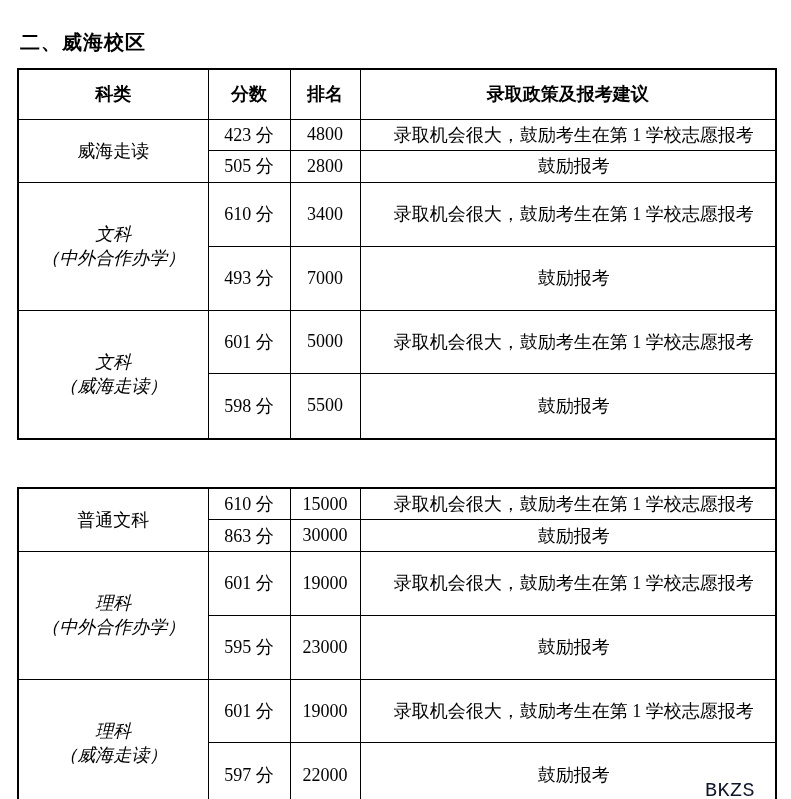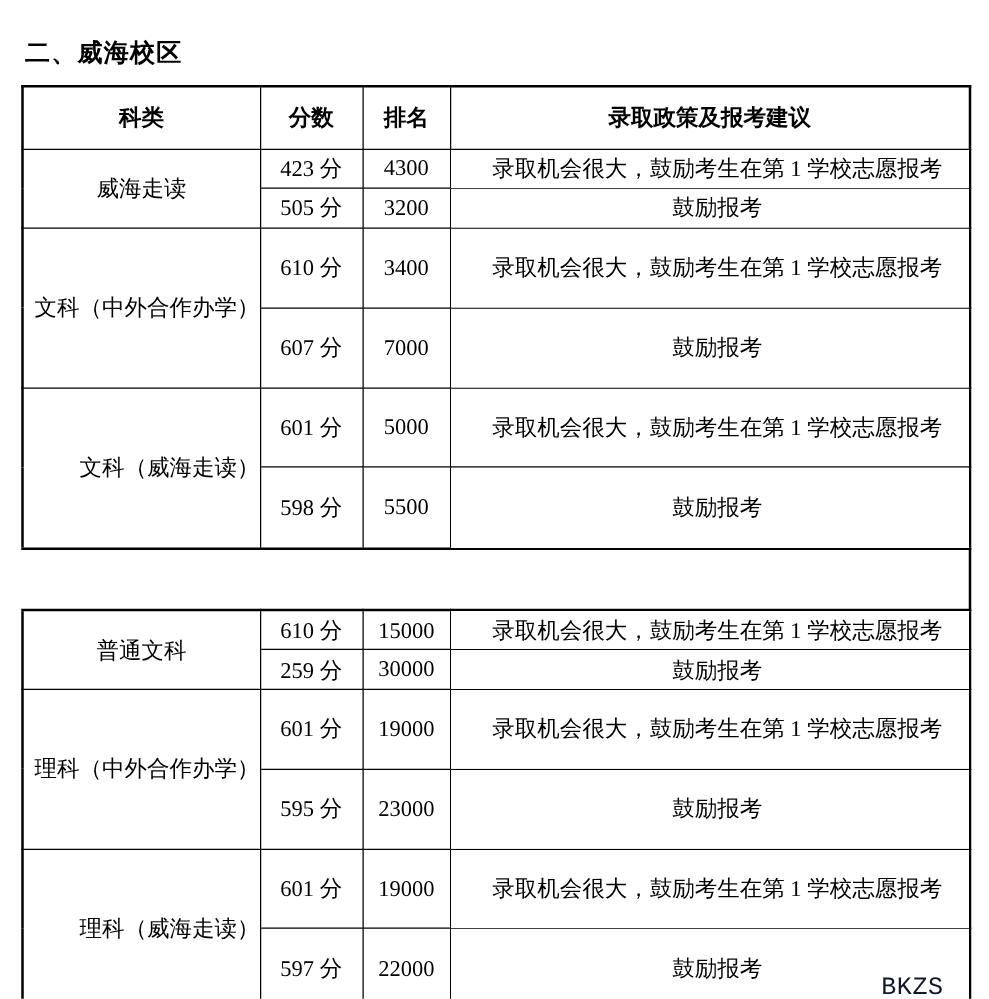--- a/index.html
+++ b/index.html
@@ -35,24 +35,25 @@
     background: #fff;
     overflow: hidden;
   }
   .score-table tr.head-row { height: 50px; }
   .score-table th {
     font-weight: bold;
   }
   .cat-cell { text-align: center; }
   .cat-two {
     display: flex;
-    flex-direction: row;
-    justify-content: flex-end;
+    flex-direction: column;
+    justify-content: center;
     align-items: center;
     height: 100px;
+    font-style: italic;
   }
   .advice-cell {
     text-align: left;
     padding-left: 16px;
     padding-right: 4px;
     position: relative;
   }
   tr.gap-row { height: 49px; }
   tr.gap-row td {
     border-top: 2px solid #000;
@@ -89,42 +90,42 @@
         <th>分数</th>
         <th>排名</th>
         <th>录取政策及报考建议</th>
       </tr>
 
       <tr>
         <td rowspan="2" class="cat-cell">
           <span>威海走读</span>
         </td>
         <td>423 分</td>
-        <td>4300</td>
+        <td>4800</td>
         <td class="advice-cell">录取机会很大，鼓励考生在第 1 学校志愿报考</td>
       </tr>
       <tr>
         <td>505 分</td>
-        <td>3200</td>
+        <td>2800</td>
         <td class="advice-cell">鼓励报考</td>
       </tr>
 
       <tr>
         <td rowspan="2" class="cat-cell">
           <div class="cat-two">
             <span>文科</span>
             <span>（中外合作办学）</span>
           </div>
         </td>
         <td>610 分</td>
         <td>3400</td>
         <td class="advice-cell">录取机会很大，鼓励考生在第 1 学校志愿报考</td>
       </tr>
       <tr>
-        <td>607 分</td>
+        <td>493 分</td>
         <td>7000</td>
         <td class="advice-cell">鼓励报考</td>
       </tr>
 
       <tr>
         <td rowspan="2" class="cat-cell">
           <div class="cat-two">
             <span>文科</span>
             <span>（威海走读）</span>
           </div>
@@ -145,21 +146,21 @@
 
       <tr>
         <td rowspan="2" class="cat-cell">
           <span>普通文科</span>
         </td>
         <td>610 分</td>
         <td>15000</td>
         <td class="advice-cell">录取机会很大，鼓励考生在第 1 学校志愿报考</td>
       </tr>
       <tr>
-        <td>259 分</td>
+        <td>863 分</td>
         <td>30000</td>
         <td class="advice-cell">鼓励报考</td>
       </tr>
 
       <tr>
         <td rowspan="2" class="cat-cell">
           <div class="cat-two">
             <span>理科</span>
             <span>（中外合作办学）</span>
           </div>

